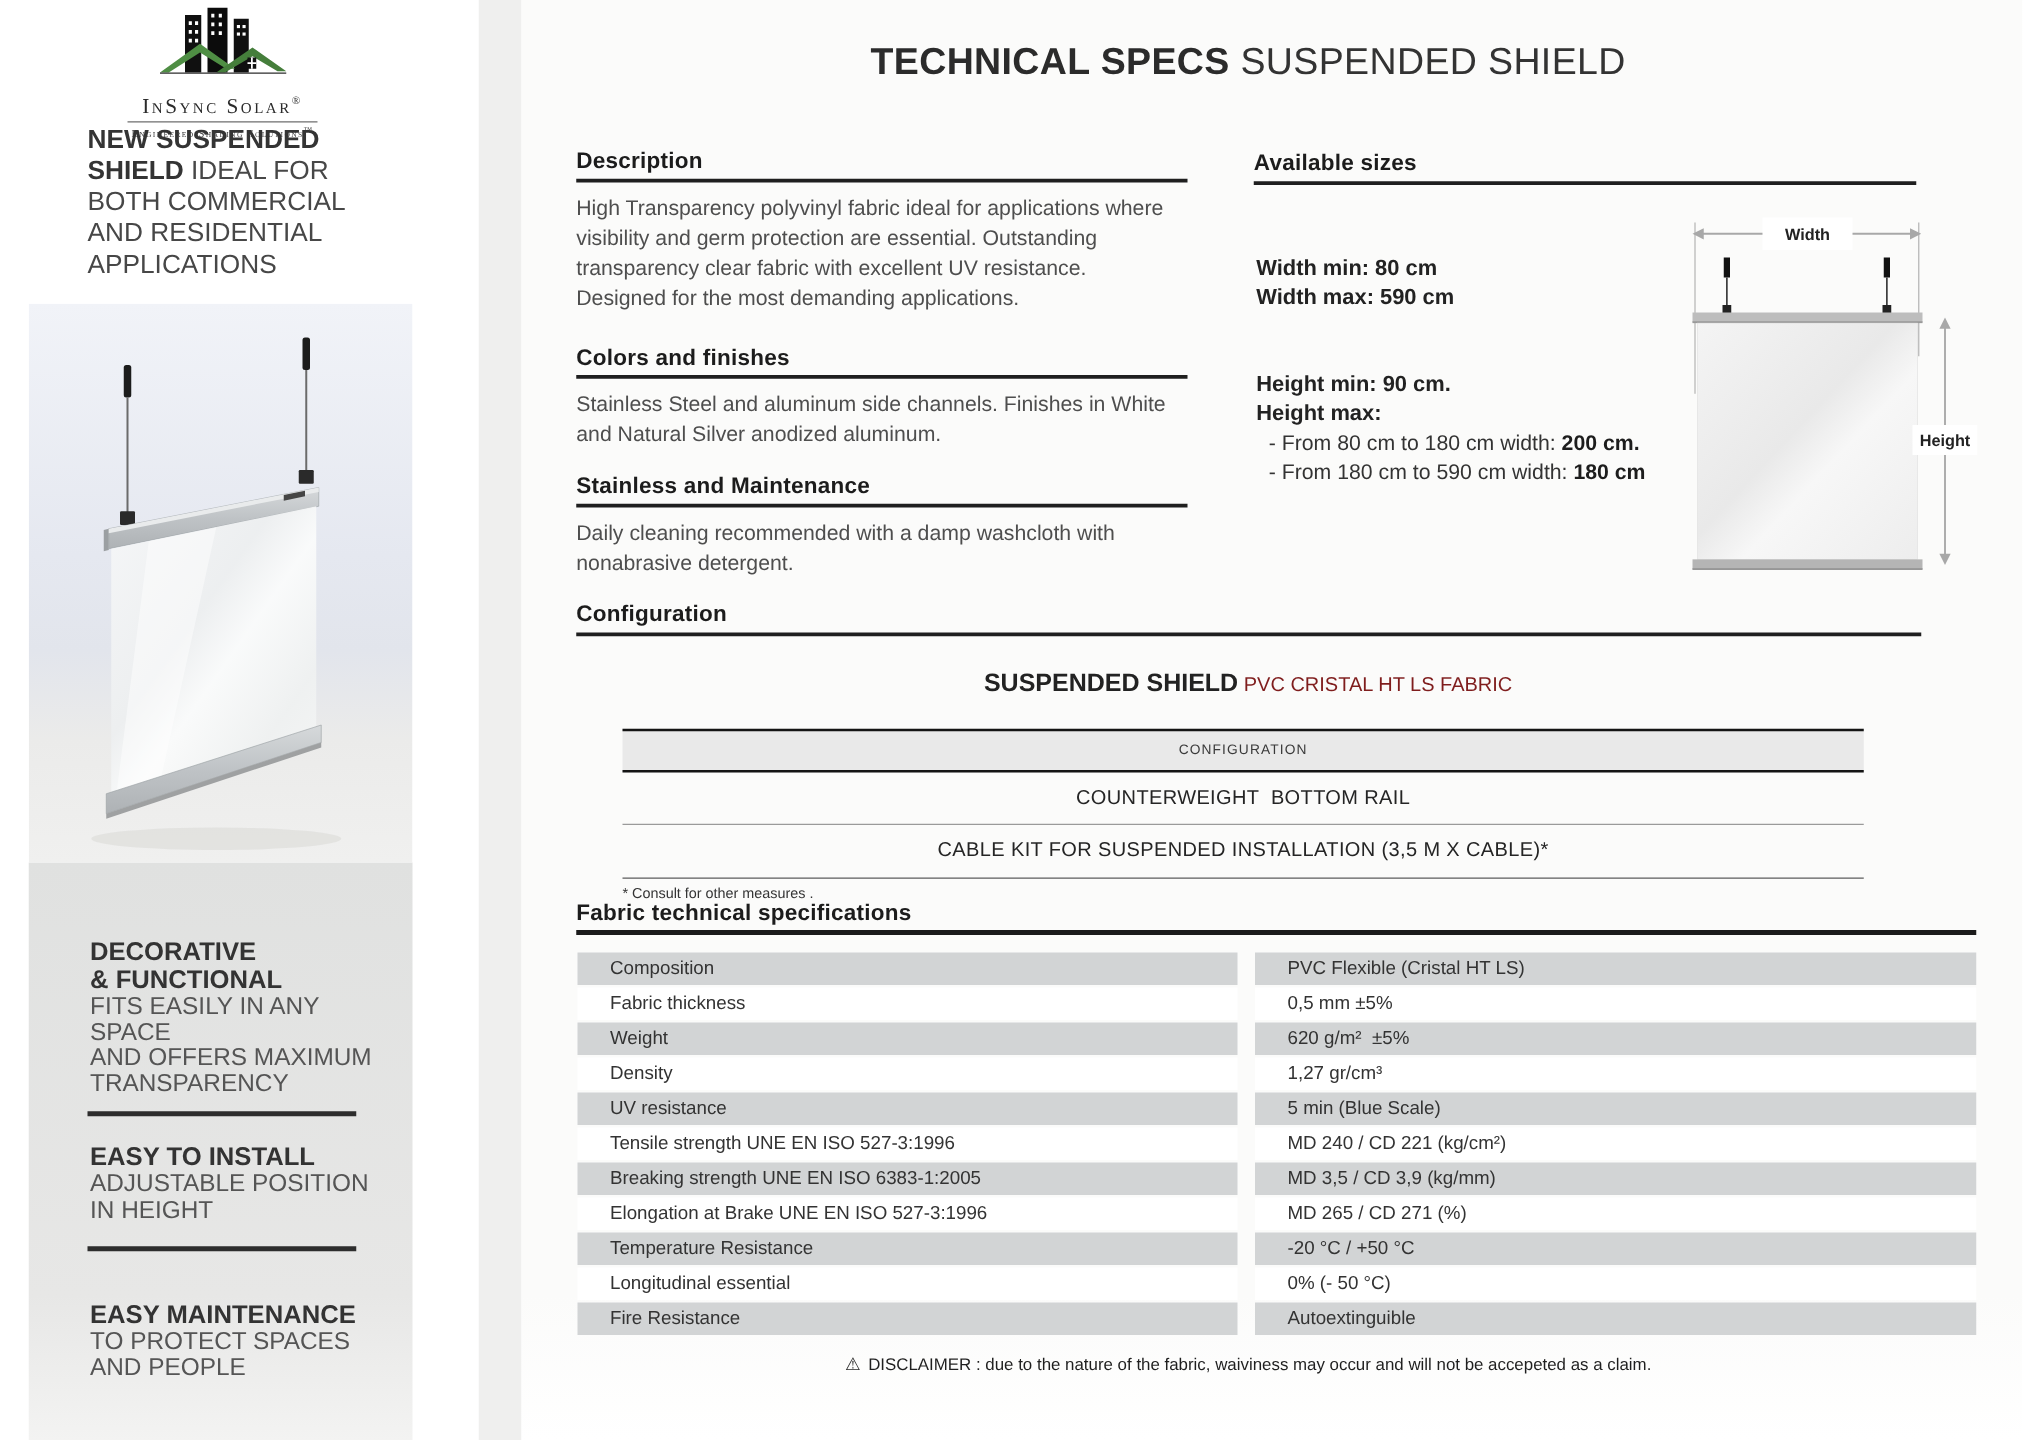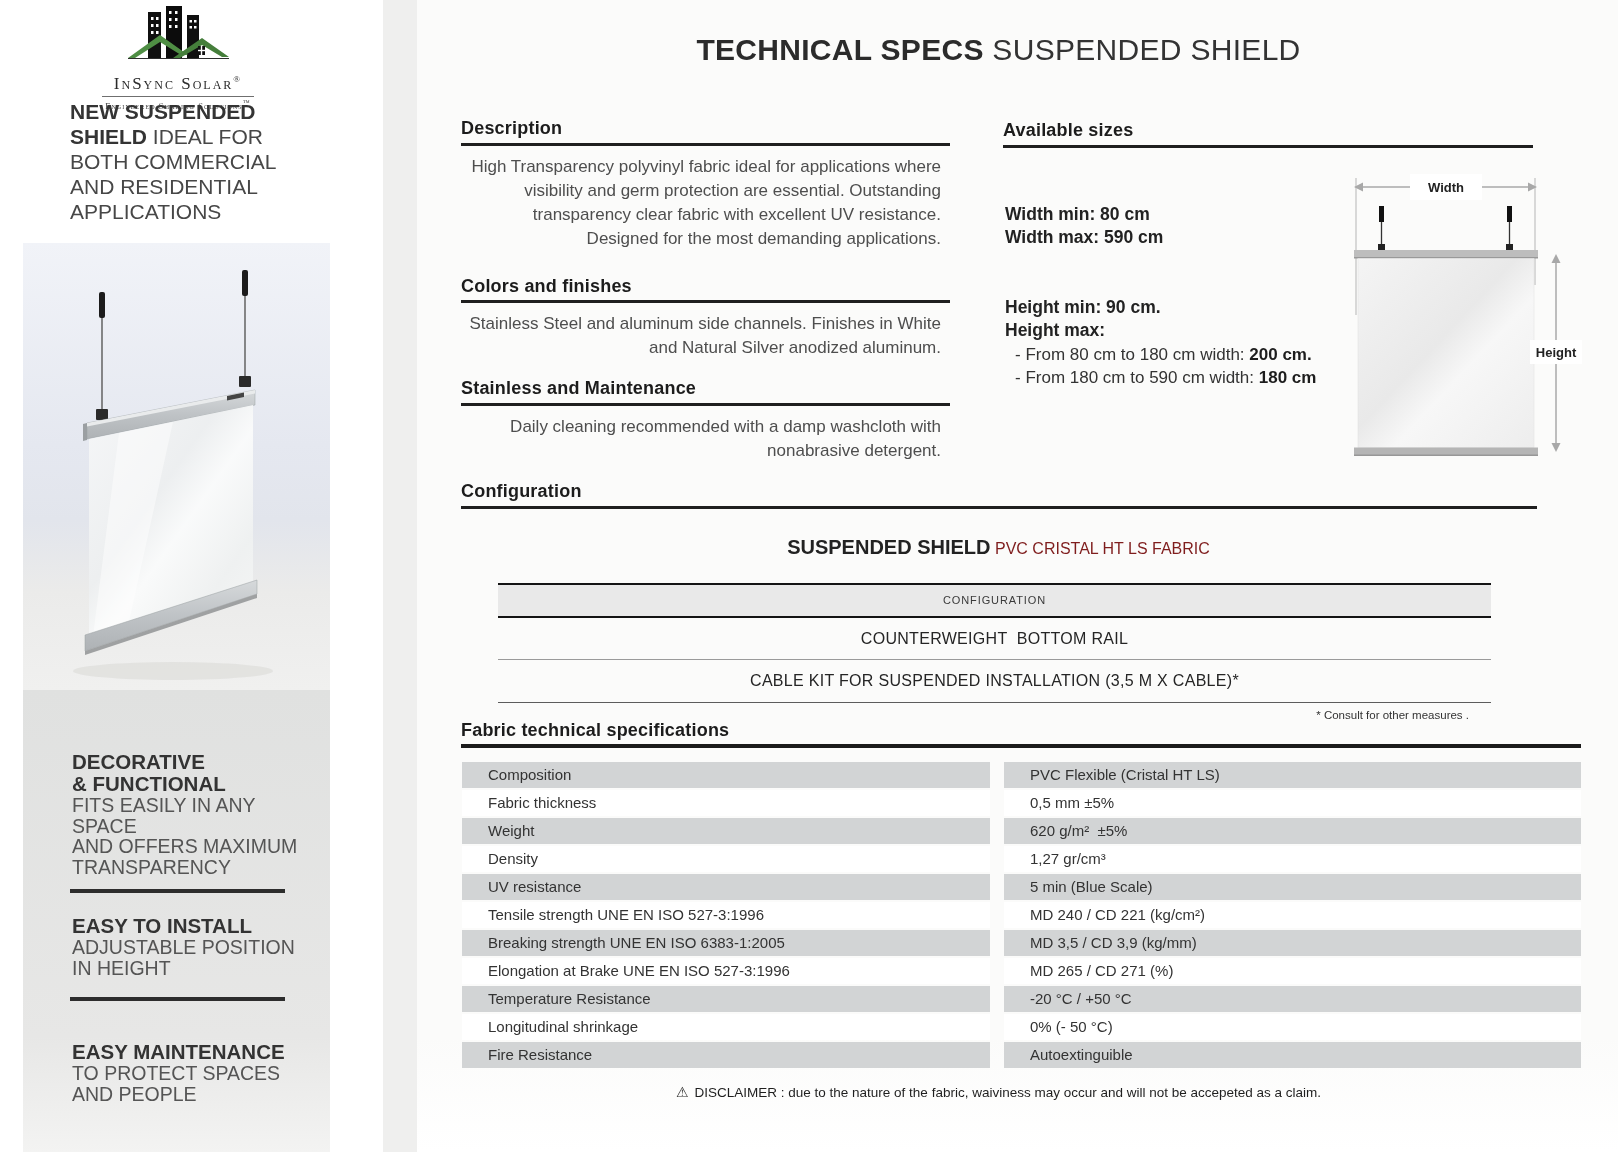--- a/index.html
+++ b/index.html
@@ -33,38 +33,38 @@
   
   .page-title{left:417px;top:33px;width:1163px;text-align:center;font-size:30px;
               letter-spacing:.3px;color:#2b2b2b;}
   .page-title .t-bold{font-weight:bold;}
   .page-title .t-light{font-weight:normal;color:#333;}
 
   
   .sec-heading{font-weight:bold;font-size:18px;color:#1c1c1c;letter-spacing:.2px;}
   .rule{background:#1f1f1f;height:2.5px;}
   .rule-thick{background:#1b1b1b;height:4px;}
-  .body-text{font-size:17px;line-height:24px;color:#4e4e4e;text-align:right;}
+  .body-text{font-size:17px;line-height:24px;color:#4e4e4e;}
 
   
   .size-line{font-weight:bold;font-size:17.5px;line-height:23px;color:#222;}
   .size-rule{font-size:17px;line-height:23px;color:#333;}
   .size-rule b{color:#1d1d1d;}
 
   
   .cfg{left:498px;top:583px;width:993px;}
   .cfg-head{height:31px;line-height:31px;background:#e9e9e9;border-top:2px solid #141414;
             border-bottom:2px solid #141414;text-align:center;font-size:11px;
             letter-spacing:.9px;color:#3a3a3a;}
   .cfg-row{text-align:center;font-size:16px;letter-spacing:.3px;color:#252525;white-space:pre;}
   .cfg-row.r1{height:41px;line-height:41px;}
   .cfg-row.r2{height:42px;line-height:42px;}
   .cfg-div1{height:1px;background:#9a9a9a;}
   .cfg-div2{height:1px;background:#5c5c5c;}
-  .cfg-note{text-align:right;padding-right:22px;font-size:11.5px;color:#333;margin-top:6px;}
+  .cfg-note{padding-right:22px;font-size:11.5px;color:#333;margin-top:6px;}
 
   
   .product-line{left:417px;top:536px;width:1163px;text-align:center;}
   .product-line .p-bold{font-weight:bold;font-size:20px;color:#222;}
   .product-line .p-light{font-size:16px;color:#7f1d1d;}
   .spec-table{left:462px;top:762px;width:1119px;}
   .frow{display:flex;height:28px;}
   .fcell{height:26px;line-height:26px;font-size:15px;color:#333;padding-left:26px;
          white-space:pre;overflow:hidden;}
   .flabel{width:502px;margin-right:14px;}
@@ -300,21 +300,21 @@
       </div>
     <div class="frow">
         <div class="fcell flabel">Elongation at Brake UNE EN ISO 527-3:1996</div>
         <div class="fcell fvalue">MD 265 / CD 271 (%)</div>
       </div>
     <div class="frow">
         <div class="fcell flabel">Temperature Resistance</div>
         <div class="fcell fvalue">-20 °C / +50 °C</div>
       </div>
     <div class="frow">
-        <div class="fcell flabel">Longitudinal shrinkage</div>
+        <div class="fcell flabel">Longitudinal essential</div>
         <div class="fcell fvalue">0% (- 50 °C)</div>
       </div>
     <div class="frow">
         <div class="fcell flabel">Fire Resistance</div>
         <div class="fcell fvalue">Autoextinguible</div>
       </div>
   </div>
 
   <div class="abs disclaimer">
     <span class="warn">⚠</span><span>DISCLAIMER : due to the nature of the fabric, waiviness may occur and will not be accepeted as a claim.</span>

